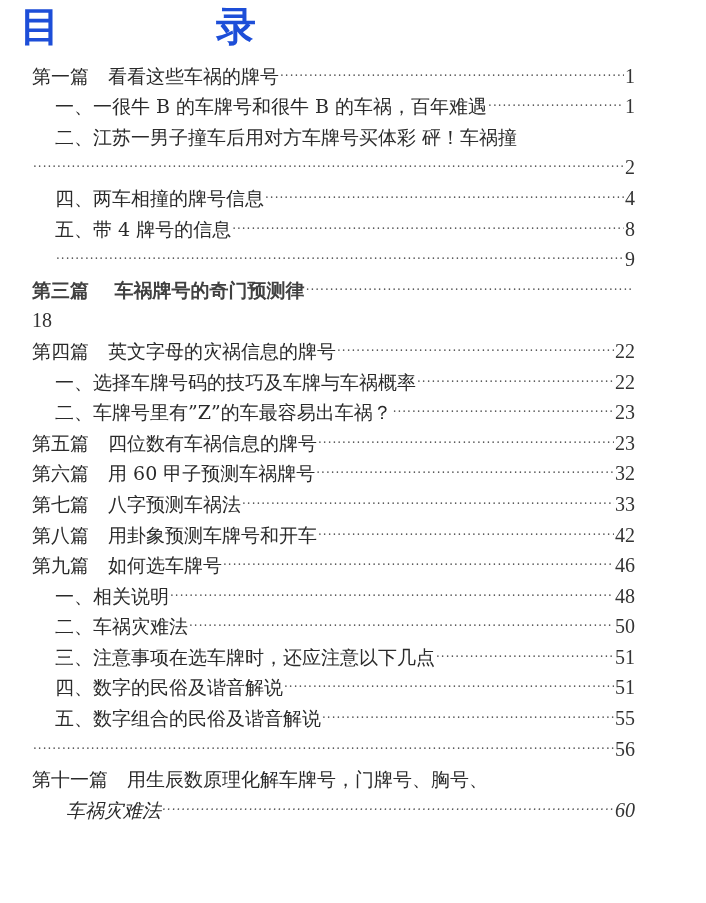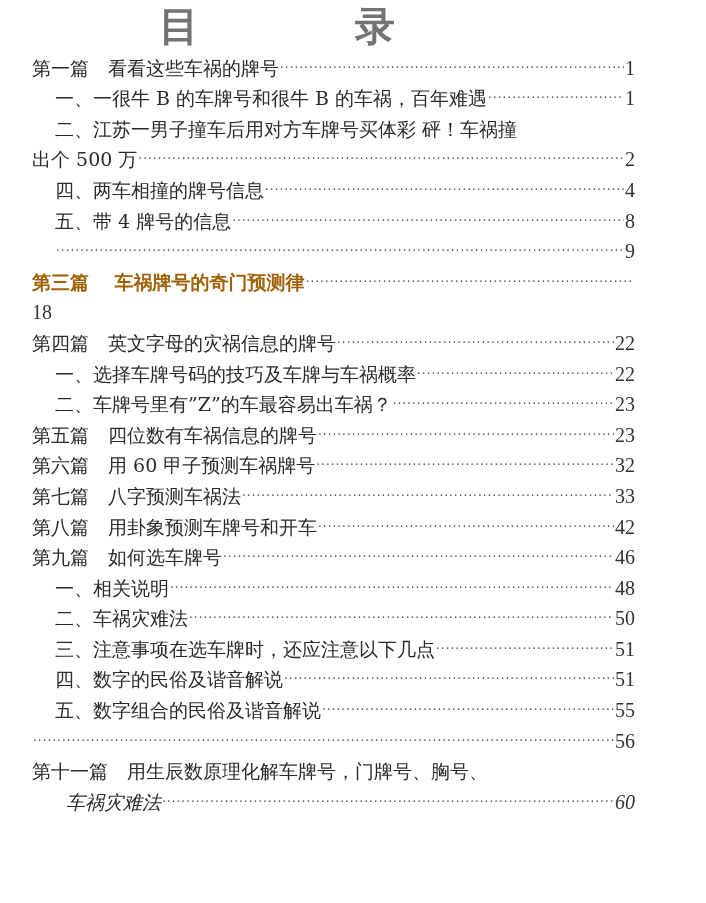--- a/index.html
+++ b/index.html
@@ -2,33 +2,33 @@
 <html><head>
 <meta charset="utf-8">
 <style>
   html, body { margin:0; padding:0; }
   body {
     width:706px; height:903px; background:#ffffff; overflow:hidden;
     font-family: "DejaVu Serif", "Liberation Serif", serif;
     color:#2a2a2a; position:relative;
   }
   .title {
-    position:absolute; left:0; width:592px; top:2px; text-align:center;
+    position:absolute; left:0; width:592px; top:2px; 
     font-family: "DejaVu Sans", "Liberation Sans", sans-serif;
-    font-size:40px; font-weight:bold; letter-spacing:58px; color:#737373;
+    font-size:40px; font-weight:bold; letter-spacing:58px; color:#1d4ed8;
     line-height:48px; text-indent:20px;
   }
-  .toc { position:absolute; left:32px; top:52px; width:603px; }
+  .toc { position:absolute; left:32px; top:60px; width:603px; }
   .row {
     display:flex; align-items:flex-end; height:30.6px;
     font-size:19px; line-height:30px; white-space:nowrap;
   }
   .row.indent { padding-left:23px;align-items:flex-end; }
   .row.indent2 { padding-left:34px;font-style:italic; }
-  .row.bold .label { font-weight:bold; color:#a16207; }
+  .row.bold .label { font-weight:bold; color:#404040; }
   .label { flex:0 0 auto; }
   .leader {
     flex:1 1 auto; overflow:hidden; height:30px; line-height:30px;
     color:#555; letter-spacing:1px; font-size:12px; margin:0 1px;
   }
   .leader::before {
     content:"····································································································································";
   }
   .page { flex:0 0 auto; font-family:"Liberation Serif", serif; font-size:20px; color:#333; }
 </style>
@@ -45,21 +45,20 @@
     </div>
   <div class="row indent">
       <span class="label">一、一很牛 B 的车牌号和很牛 B 的车祸，百年难遇</span>
       <span class="leader"></span>
       <span class="page">1</span>
     </div>
   <div class="row indent">
       <span class="label">二、江苏一男子撞车后用对方车牌号买体彩 砰！车祸撞</span>
     </div>
   <div class="row">
-      <span class="label">出个 500 万</span>
       <span class="leader"></span>
       <span class="page">2</span>
     </div>
   <div class="row indent">
       <span class="label">四、两车相撞的牌号信息</span>
       <span class="leader"></span>
       <span class="page">4</span>
     </div>
   <div class="row indent">
       <span class="label">五、带 4 牌号的信息</span>

